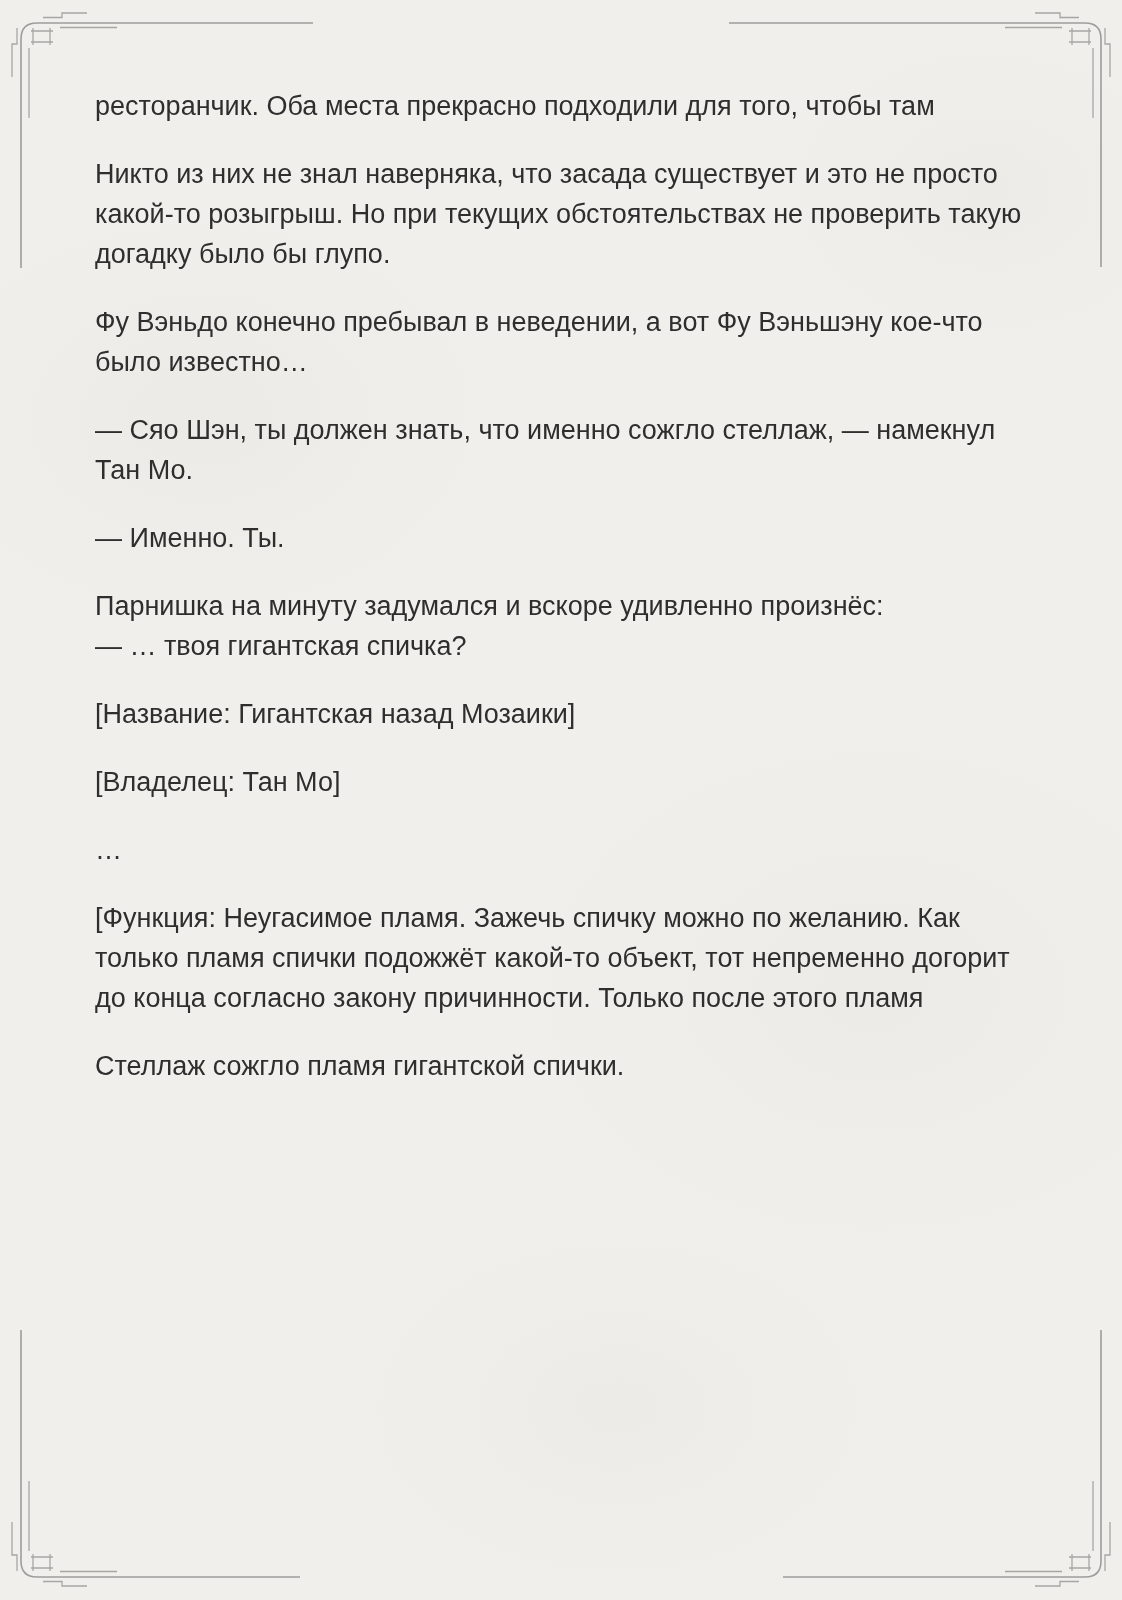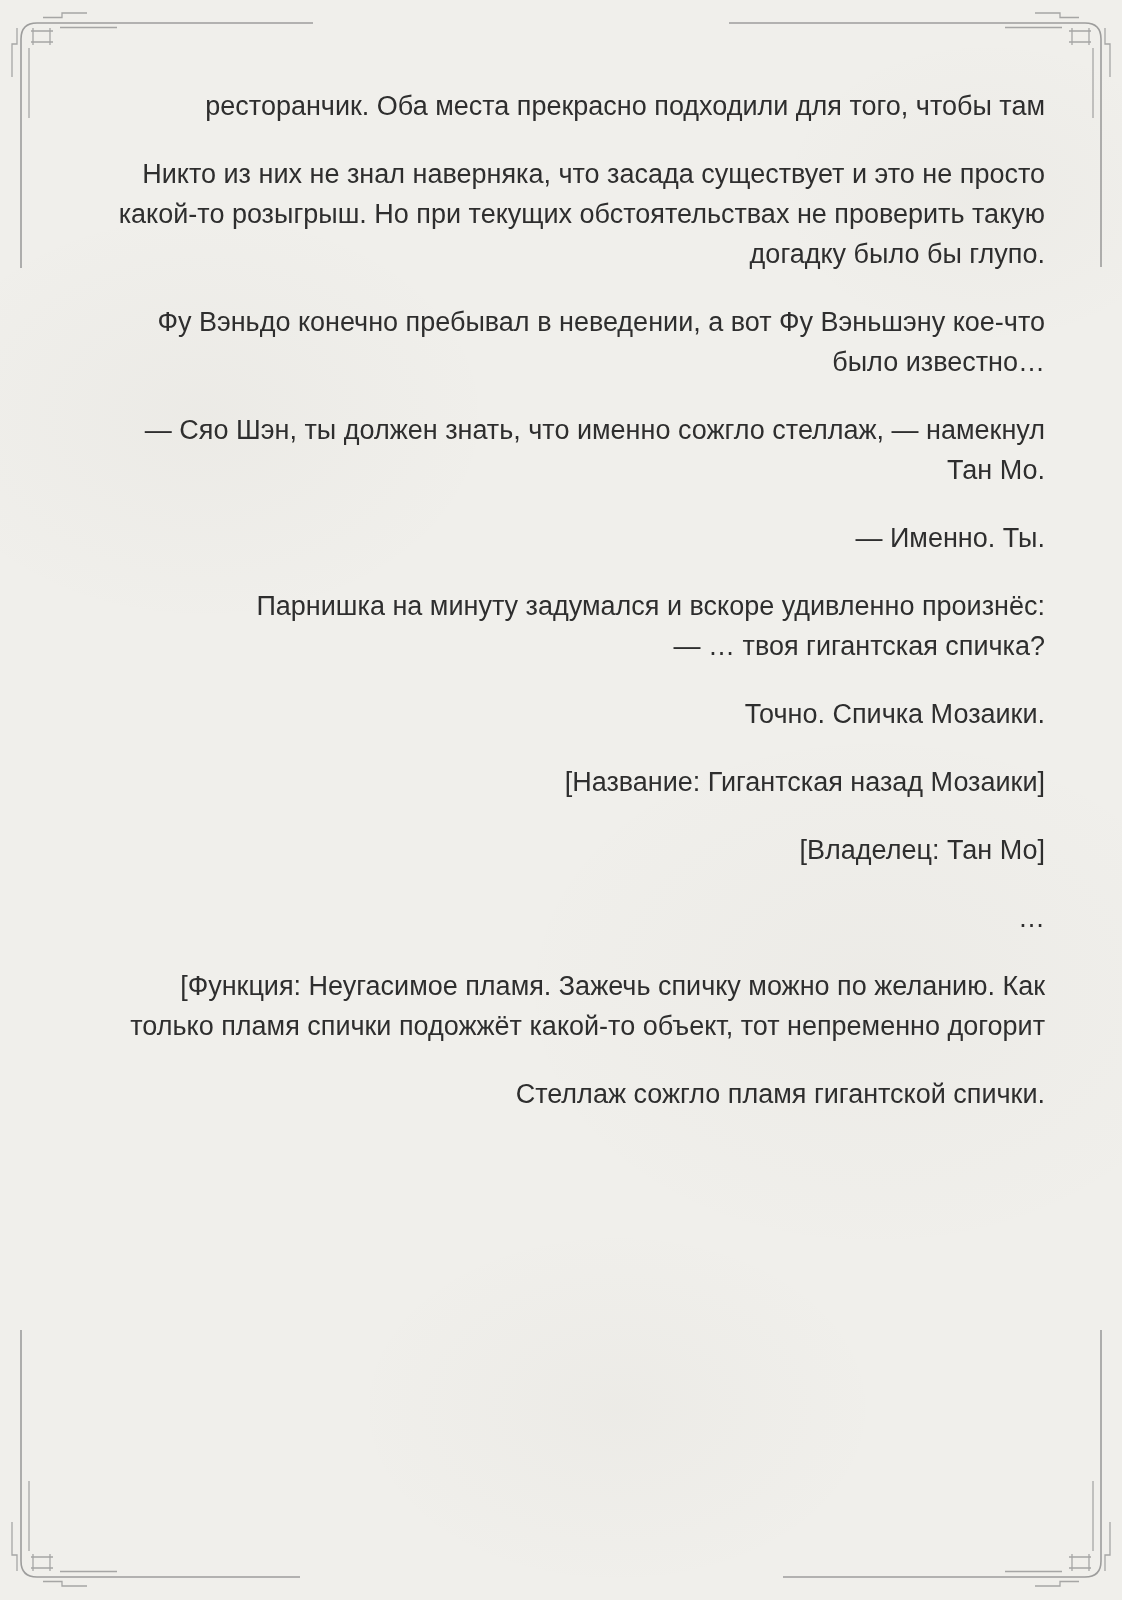--- a/index.html
+++ b/index.html
@@ -34,21 +34,21 @@
     stroke-opacity:0.85;
   }
   .frame .thin{stroke-width:1.3;stroke-opacity:0.75;}
   .text{
     position:absolute;
     left:95px;top:86px;width:950px;
     color:var(--text);
     font-size:27px;
     line-height:40px;
   }
-  .para{margin:0 0 28px 0;text-align:right;}
+  .para{margin:0 0 28px 0;}
   .line{white-space:pre;}
 </style>
 </head>
 <body>
 
 <div class="page">
 
   <svg class="frame" width="1122" height="1600" viewBox="0 0 1122 1600" aria-hidden="true">
 
     <g>
@@ -106,33 +106,31 @@
         <div class="line">Тан Мо.</div>
       </div>
       <div class="para">
         <div class="line">— Именно. Ты.</div>
       </div>
       <div class="para">
         <div class="line">Парнишка на минуту задумался и вскоре удивленно произнёс:</div>
         <div class="line">— … твоя гигантская спичка?</div>
       </div>
       <div class="para">
-        <div class="line">Точно. Спичка Мозаики.</div>
-      </div>
-      <div class="para">
         <div class="line">[Название: Гигантская назад Мозаики]</div>
       </div>
       <div class="para">
         <div class="line">[Владелец: Тан Мо]</div>
       </div>
       <div class="para">
         <div class="line">…</div>
       </div>
       <div class="para">
         <div class="line">[Функция: Неугасимое пламя. Зажечь спичку можно по желанию. Как</div>
         <div class="line">только пламя спички подожжёт какой-то объект, тот непременно догорит</div>
+        <div class="line">до конца согласно закону причинности. Только после этого пламя</div>
       </div>
       <div class="para">
         <div class="line">Стеллаж сожгло пламя гигантской спички.</div>
       </div>
     </main>
 
 </div>
 
 </body></html>

